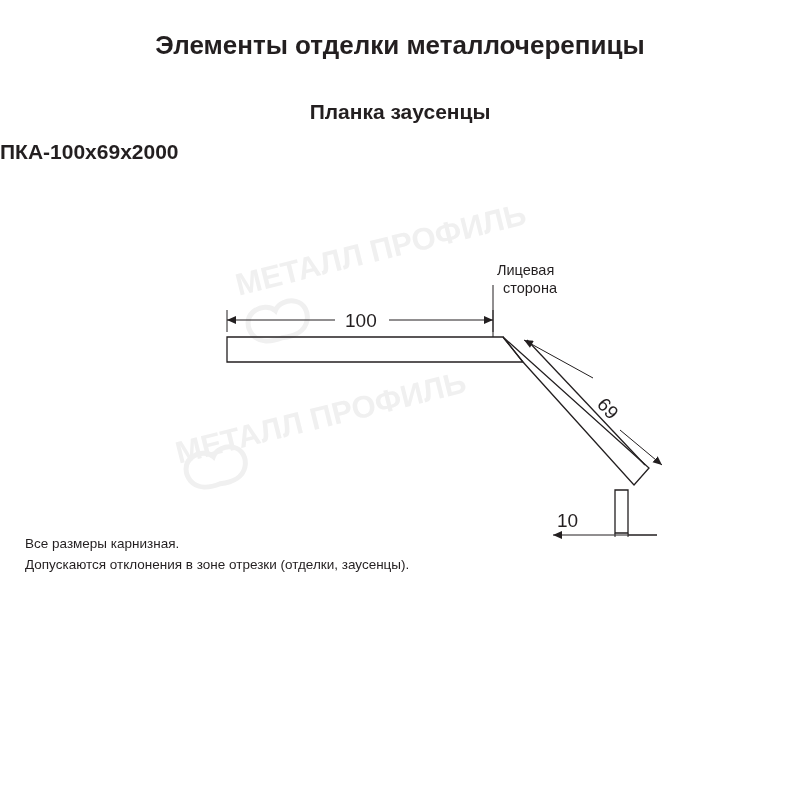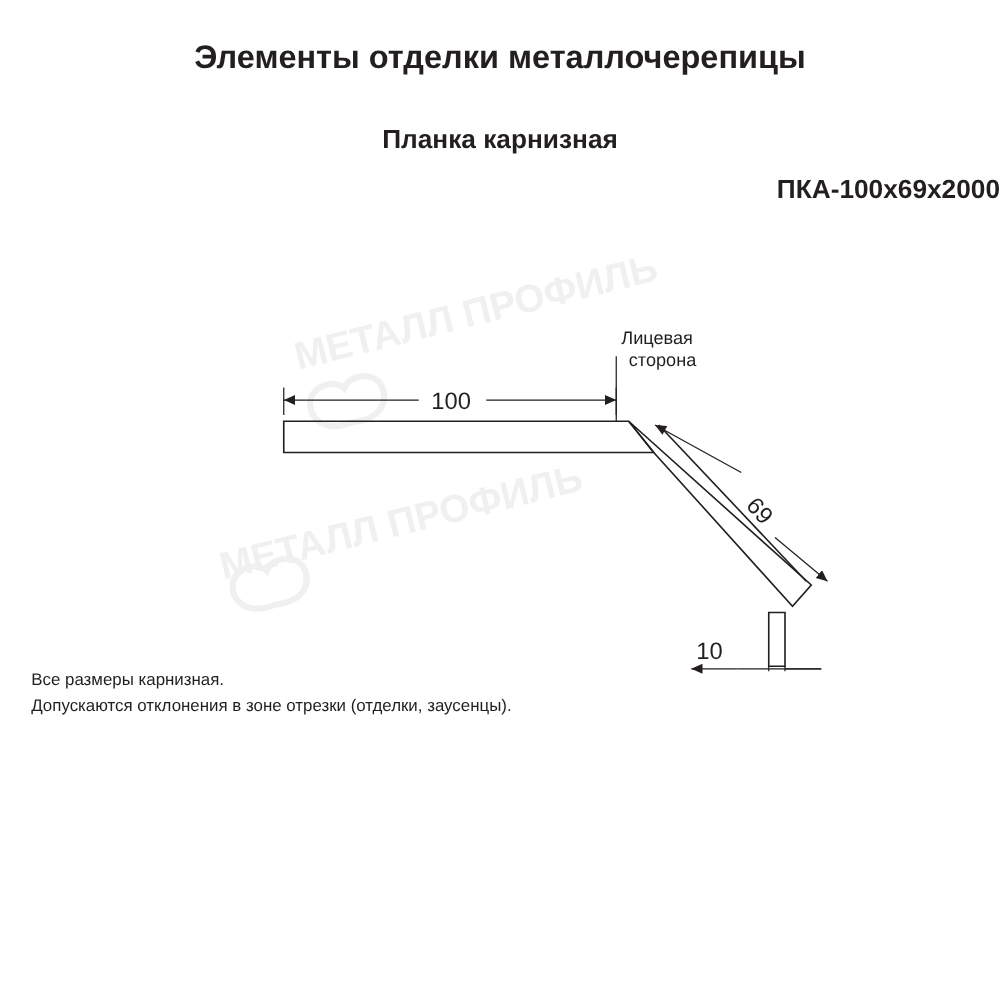--- a/index.html
+++ b/index.html
@@ -37,21 +37,21 @@
     width: 800px;
     text-align: center;
     font-size: 21px;
     font-weight: bold;
   }
   .code {
     position: absolute;
     top: 140px;
     left: 0;
     width: 800px;
-    text-align: right;
+    text-align: left;
     font-size: 21px;
     font-weight: bold;
   }
   .drawing {
     position: absolute;
     top: 200px;
     left: 17px;
     width: 800px;
     height: 400px;
     margin-left: 28px;
@@ -104,21 +104,21 @@
     font-size: 14.5px;
     fill: #231f20;
   }
 </style>
 </head>
 <body>
 
 <div class="page">
 
   <div class="title">Элементы отделки металлочерепицы</div>
-  <div class="subtitle">Планка карнизная</div>
+  <div class="subtitle">Планка заусенцы</div>
   <div class="code">ПКА-100x69x2000</div>
 
   <div class="wm wm1">МЕТАЛЛ ПРОФИЛЬ</div>
   <div class="wm wm2">МЕТАЛЛ ПРОФИЛЬ</div>
 
   <div class="wm-logo" style="left:244px; top:298px;">
     <svg width="70" height="46" viewBox="0 0 70 46" style="transform:rotate(-14deg)">
       <path d="M6 30 C2 22 4 12 12 8 C20 4 30 6 34 12 C38 6 48 4 56 8 C64 12 66 22 62 30 C58 38 48 42 34 40 C20 42 10 38 6 30 Z" fill="none" stroke="#f0f0f0" stroke-width="5"></path>
     </svg>
   </div>

